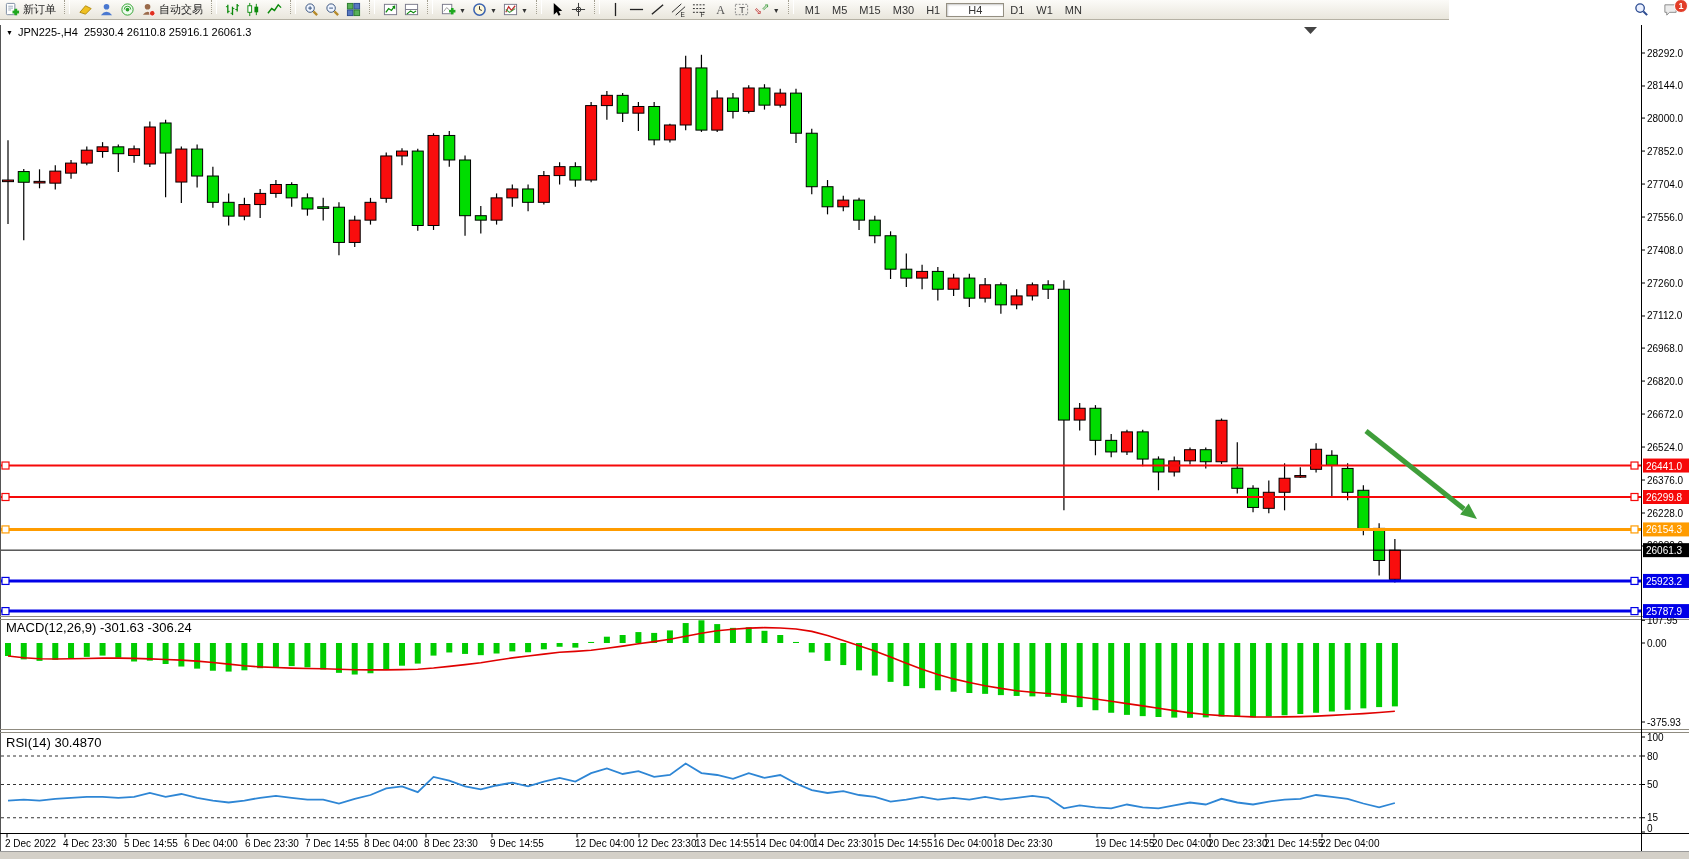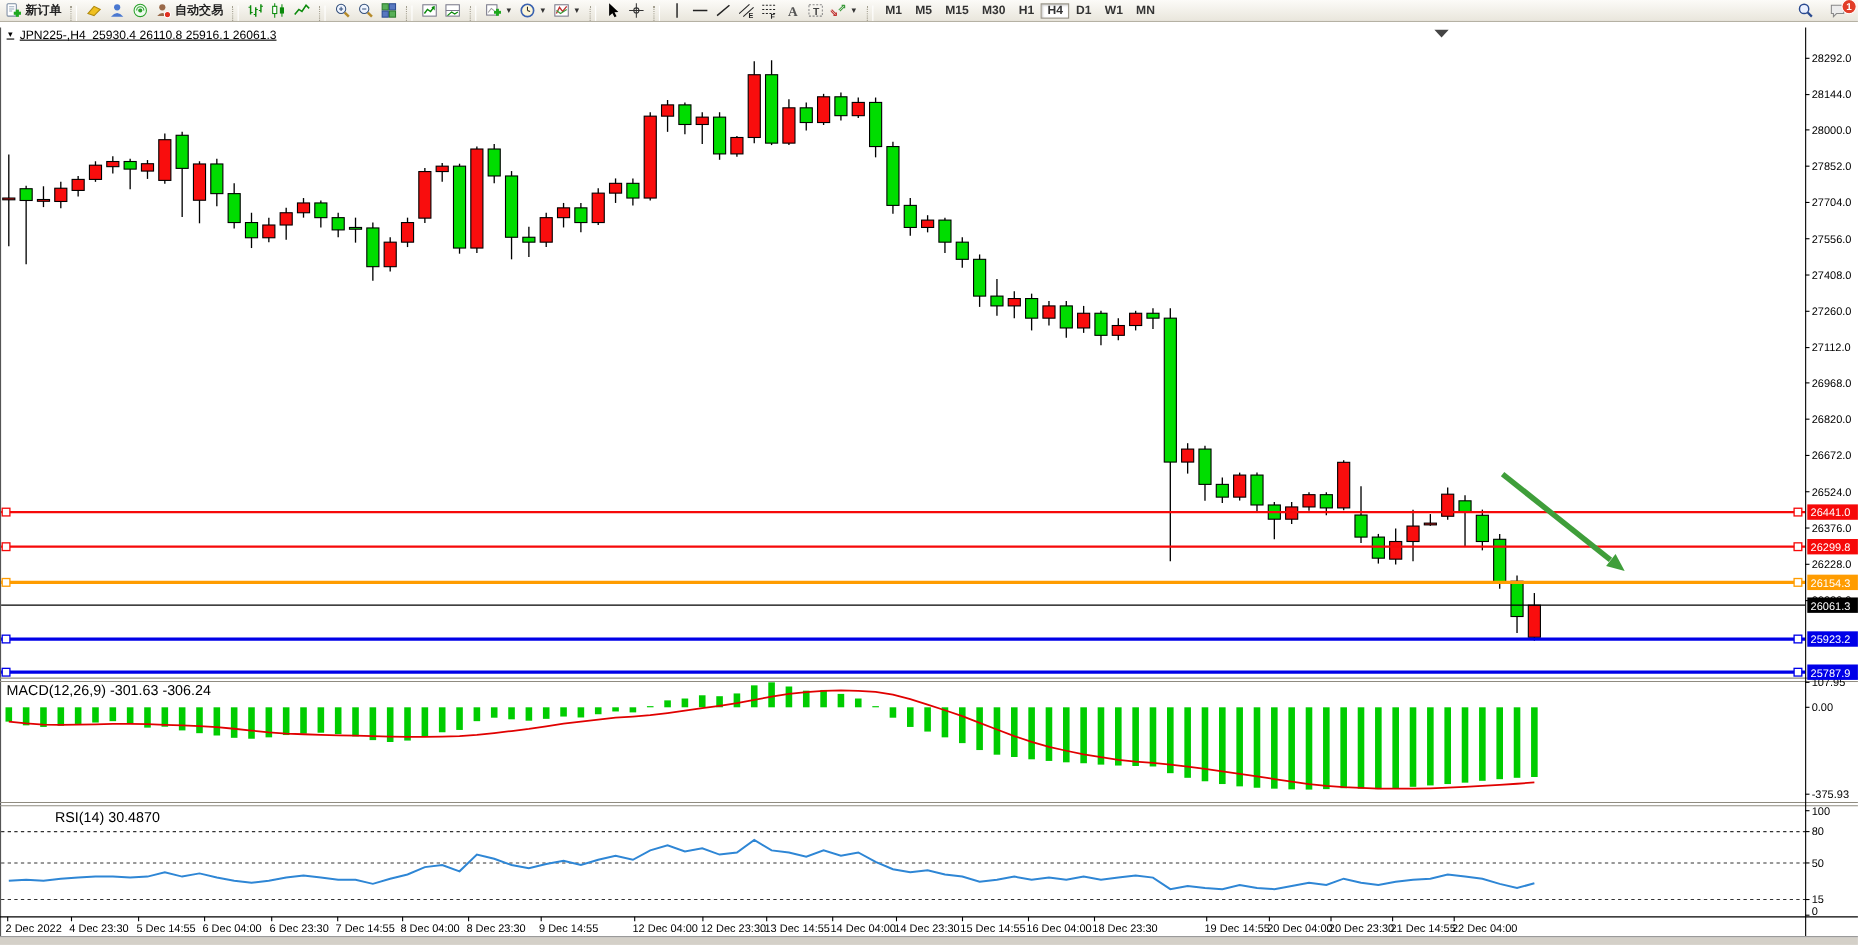--- a/index.html
+++ b/index.html
@@ -1,37 +1,37 @@
 <!DOCTYPE html>
 <html><head>
 <meta charset="utf-8">
 <style>
   html,body{margin:0;padding:0;background:#fff;}
   #app{position:relative;width:1689px;height:859px;overflow:hidden;background:#fff;
        font-family:"Liberation Sans",sans-serif;-webkit-font-smoothing:antialiased;}
   #chart-svg{position:absolute;left:0;top:0;z-index:1;}
-  #toolbar{position:absolute;left:0;top:0;width:1689px;height:19px;z-index:5;
+  #toolbar{position:absolute;left:0;top:0;width:1449px;height:19px;z-index:5;
            background:linear-gradient(#fcfbf8,#e9e6dc);border-bottom:1px solid #b5b1a4;
-           display:flex;align-items:flex-end;font-size:11px;color:#222;font-weight:bold;}
+           display:flex;align-items:flex-start;font-size:11px;color:#222;}
   .tb-group{display:flex;align-items:center;height:19px;padding:0 2px;}
   .tb-sep{width:4px;height:14px;margin:0 3px;border-left:1px dotted #a39f90;border-right:1px solid #fff;}
   .tb-btn{display:flex;align-items:center;gap:3px;padding:1px 3px;border-radius:2px;cursor:default;white-space:nowrap;}
   .tb-btn svg{display:block;}
   .dd{font-size:7px;color:#333;margin-left:0px;transform:translateY(1px);}
   .tf-btn{padding:1px 6px;color:#333;cursor:default;}
-  .tf-btn.active{background:#fff;border:1px solid #948f82;box-shadow:inset 1px 1px 2px rgba(0,0,0,.22);padding:0 5px;}
+  .tf-btn.active{background:#fff;border:1px solid #948f82;box-shadow:inset 1px 1px 2px rgba(0,0,0,.22);padding:0 21px;}
   #tb-right{position:absolute;right:8px;top:0;height:19px;display:flex;align-items:center;gap:8px;z-index:6;}
   .chat-wrap{position:relative;}
   .badge{position:absolute;top:-2px;right:-7px;background:#e23d28;color:#fff;border:1px solid #fff;border-radius:50%;
          width:12px;height:12px;font-size:9px;font-weight:bold;display:flex;align-items:center;justify-content:center;}
   .overlay-label{position:absolute;z-index:4;font-size:13px;color:#000;white-space:pre;}
-  #chart-title{top:26px;left:6px;font-size:11px;display:flex;align-items:center;gap:5px;text-decoration:underline;}
+  #chart-title{top:26px;left:6px;font-size:11px;display:flex;align-items:center;gap:5px;}
   #chart-title .tri{font-size:7px;color:#000;}
   #macd-label{top:620px;left:6px;}
-  #rsi-label{top:735px;left:6px;margin-left:44px;}
+  #rsi-label{top:735px;left:6px;}
 </style>
 </head>
 <body>
 
 <div id="app">
   <svg id="chart-svg" width="1689" height="859">
       <rect x="0" y="20" width="1689" height="839" fill="#fff"></rect>
       <line x1="0.5" y1="25" x2="0.5" y2="851" stroke="#555" stroke-width="1"></line>
       <g>
         <line x1="8" y1="140.36504000000002" x2="8" y2="223.94129" stroke="#000" stroke-width="1.2"></line>

